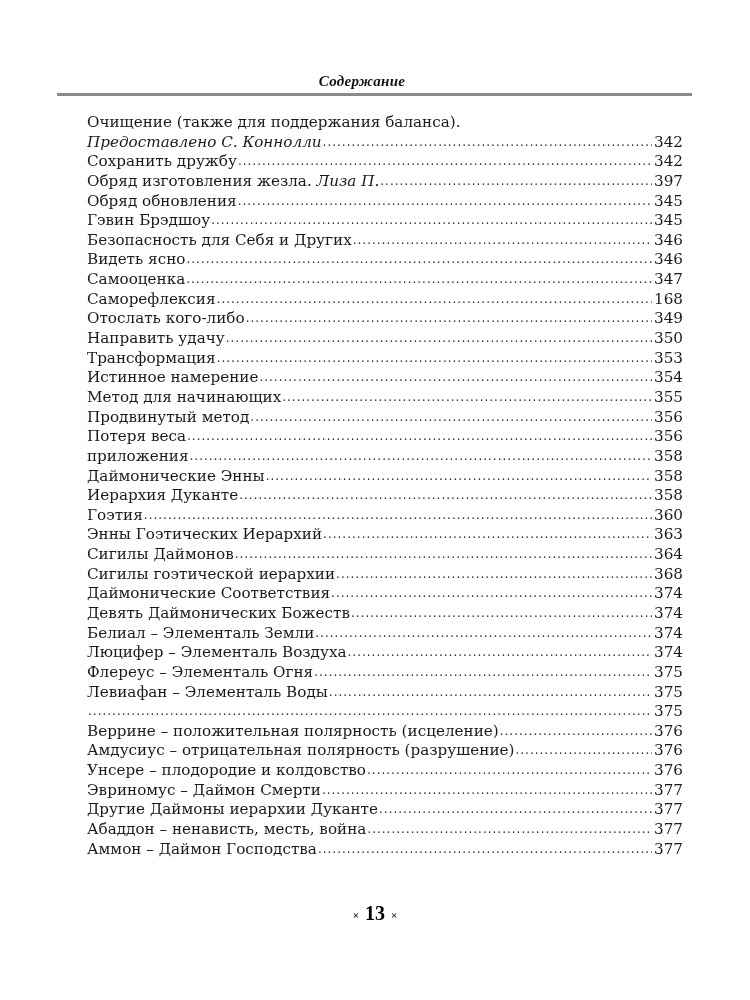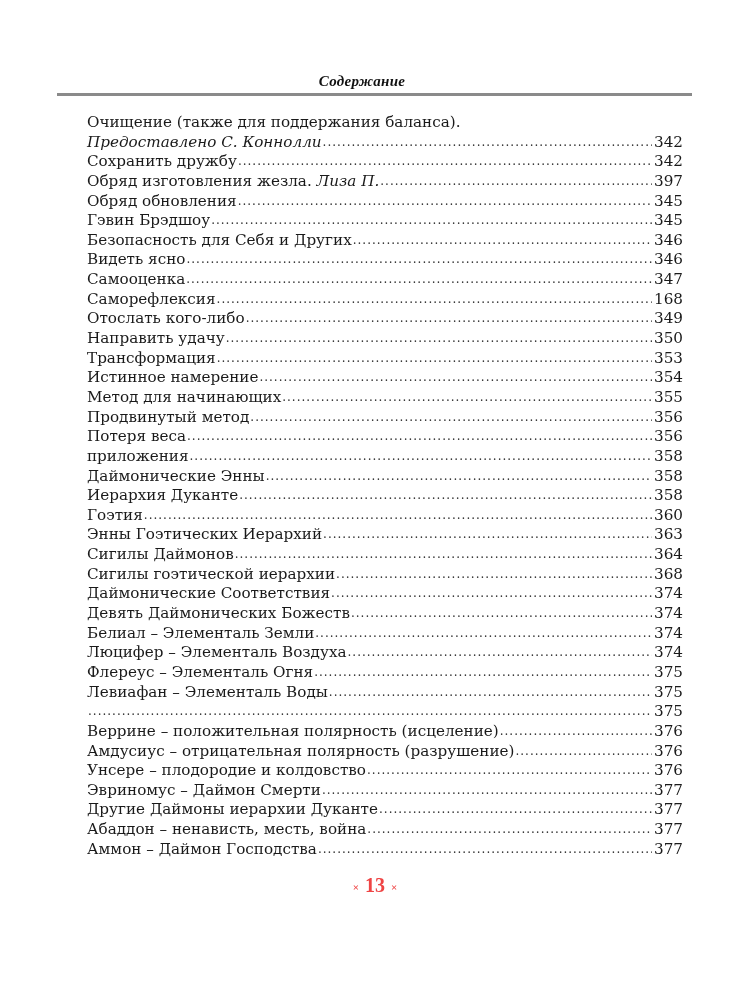--- a/index.html
+++ b/index.html
@@ -12,36 +12,36 @@
     font-family: "Liberation Serif", "DejaVu Serif", serif; font-weight:bold; font-style:italic;
     font-size:15px; letter-spacing:0.3px; color:#111;margin-left:18px;
   }
   .head-rule {
     position:absolute; top:93px; left:57px; width:635px; height:3px; background:#8a8a8a;
   }
   .toc {
     position:absolute; top:113px; left:87px; width:596px;
   }
   .toc-line {
-    display:flex; align-items:center; height:19.65px; line-height:19.65px;
+    display:flex; align-items:flex-end; height:19.65px; line-height:19.65px;
     font-size:15.2px; white-space:nowrap;
   }
   .toc-title { flex:0 0 auto; }
   .toc-title .it { font-style:italic; }
   .toc-leader {
     flex:1 1 auto; overflow:hidden; margin:0 2px 0 1px; color:#333;
     font-size:12px; letter-spacing:1px;
   }
   .toc-leader::before {
     content:"........................................................................................................................................................................................................................";
   }
   .toc-page { flex:0 0 auto; text-align:right; }
   .folio {
-    position:absolute; top:874px; left:0; width:750px; text-align:center;
-    font-family: "Liberation Serif", "DejaVu Serif", serif; font-weight:bold; font-size:20px; color:#ef4444;
+    position:absolute; top:902px; left:0; width:750px; text-align:center;
+    font-family: "Liberation Serif", "DejaVu Serif", serif; font-weight:bold; font-size:20px; color:#000000;
   }
   .folio .orn { font-size:11px; vertical-align:middle; margin:0 6px; }
 </style>
 </head>
 <body>
 
 <div class="running-head">Содержание</div>
 <div class="head-rule"></div>
 
 <div class="toc">

